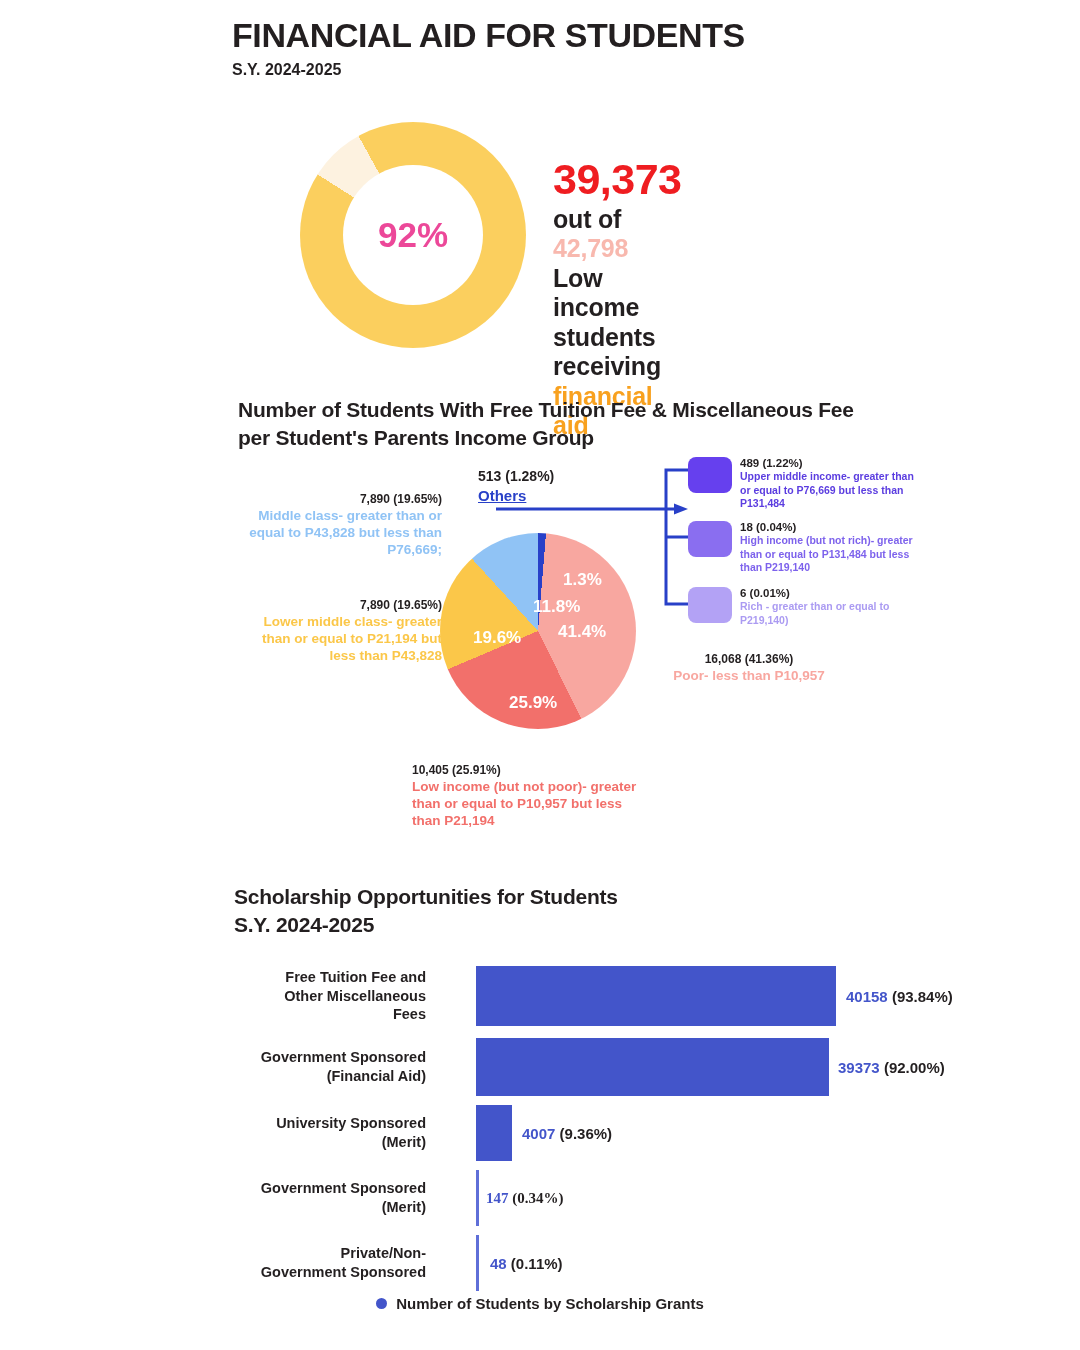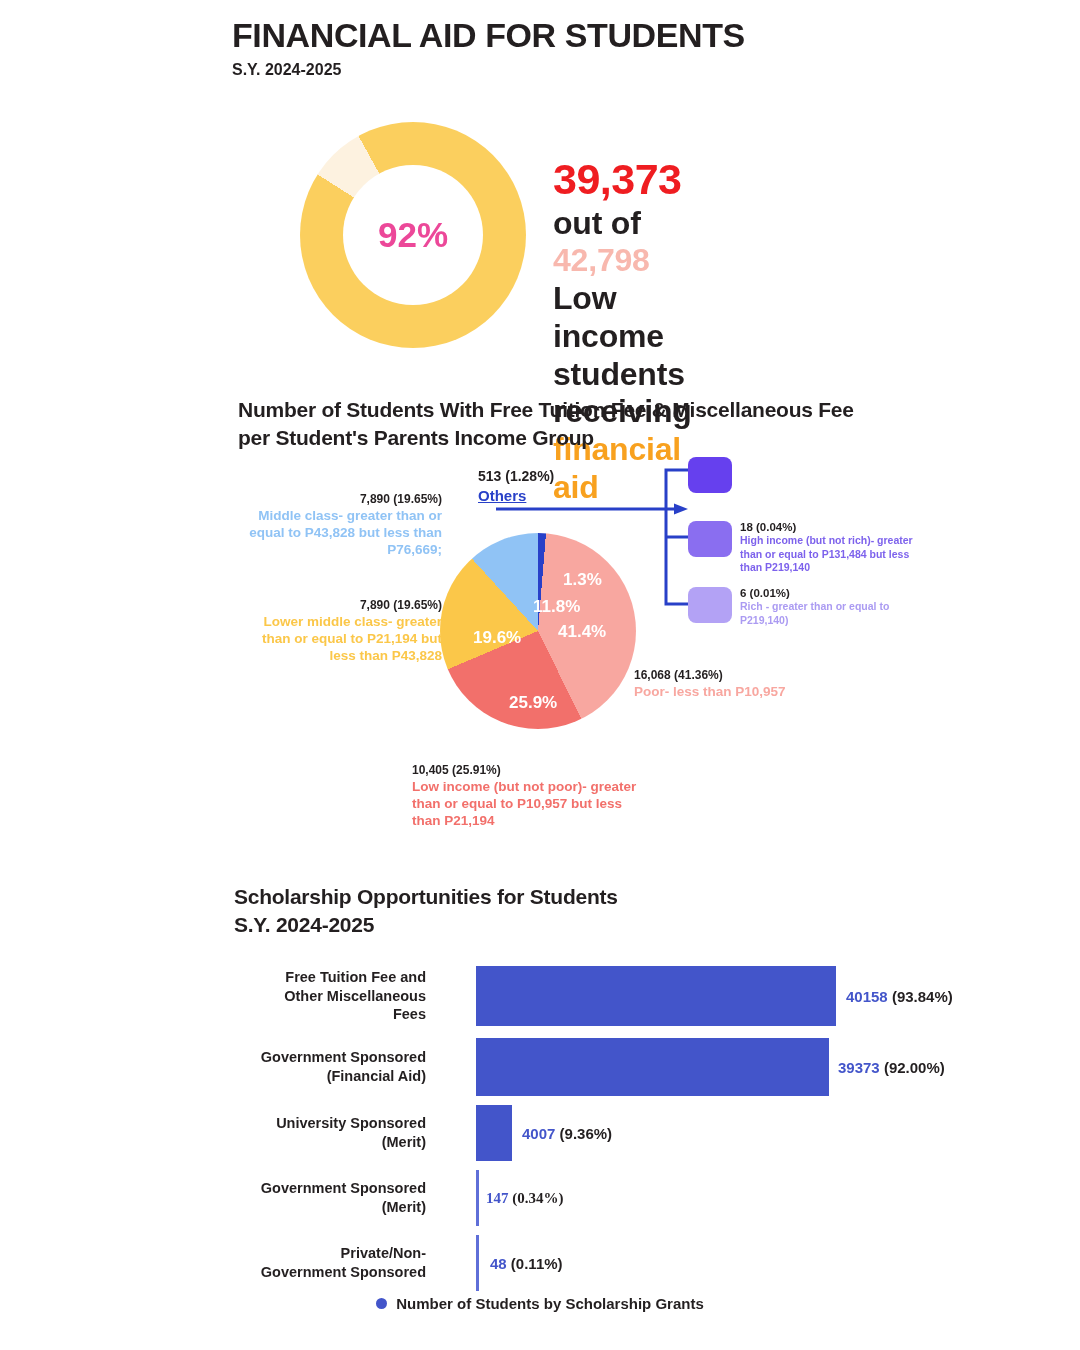--- a/index.html
+++ b/index.html
@@ -54,21 +54,21 @@
   }
   #donut-text {
     position: absolute; left: 253px; top: 32px;
     line-height: 1.18;
   }
   .donut-big {
     font-size: 43px; font-weight: bold; color: #ef1d21;
     letter-spacing: -0.5px;
   }
   .donut-line {
-    font-size: 32px; font-weight: bold; color: #231f20;
+    font-size: 25px; font-weight: bold; color: #231f20;
     letter-spacing: -0.2px;
   }
   .donut-out-of-num { color: #f8b8ae; }
   .donut-accent { color: #f8a11f; }
 
   
   #pie-heading {
     position: absolute; left: 238px; top: 396px;
     font-size: 21px; font-weight: bold; line-height: 1.32;
     letter-spacing: -0.25px; color: #231f20; width: 700px;
@@ -100,21 +100,21 @@
   #label-lower { left: 232px; top: 598px; width: 210px; text-align: right; }
   #label-lower .desc { color: #fbc749; }
 
   #label-others { left: 478px; top: 468px; width: 120px; text-align: left; }
   #label-others .num { font-size: 14px; }
   #label-others .desc {
     color: #2840c8; text-decoration: underline; font-size: 15px;
     display: inline-block; margin-top: 1px;
   }
 
-  #label-poor { left: 634px; top: 652px; width: 230px; text-align: left; margin-top: 16px; }
+  #label-poor { left: 634px; top: 652px; width: 230px; text-align: center; }
   #label-poor .desc { color: #f8a7a0; }
 
   #label-lowincome { left: 412px; top: 763px; width: 230px; text-align: left; }
   #label-lowincome .desc { color: #f2706b; }
 
   
   #others-arrow { position: absolute; left: 496px; top: 503px; width: 192px; height: 12px; }
   #others-bracket { position: absolute; left: 660px; top: 466px; width: 46px; height: 142px; }
 
   
@@ -244,20 +244,24 @@
   <polygon points="192,6 178,0.5 178,11.5" fill="#2840c8"></polygon>
 </svg>
 
 <svg id="others-bracket" viewBox="0 0 46 142">
   <path d="M 44 4 L 6 4 L 6 138 L 44 138" fill="none" stroke="#2840c8" stroke-width="3"></path>
   <line x1="6" y1="71" x2="44" y2="71" stroke="#2840c8" stroke-width="3"></line>
 </svg>
 
 <div id="others-row-1" class="others-row">
   <div class="others-swatch"></div>
+  <div class="others-text">
+    <div class="others-num">489 (1.22%)</div>
+    <div class="others-desc">Upper middle income- greater than or equal to P76,669 but less than P131,484</div>
+  </div>
 </div>
 
 <div id="others-row-2" class="others-row">
   <div class="others-swatch"></div>
   <div class="others-text">
     <div class="others-num">18 (0.04%)</div>
     <div class="others-desc">High income (but not rich)-  greater than or equal to P131,484 but less than P219,140</div>
   </div>
 </div>
 

